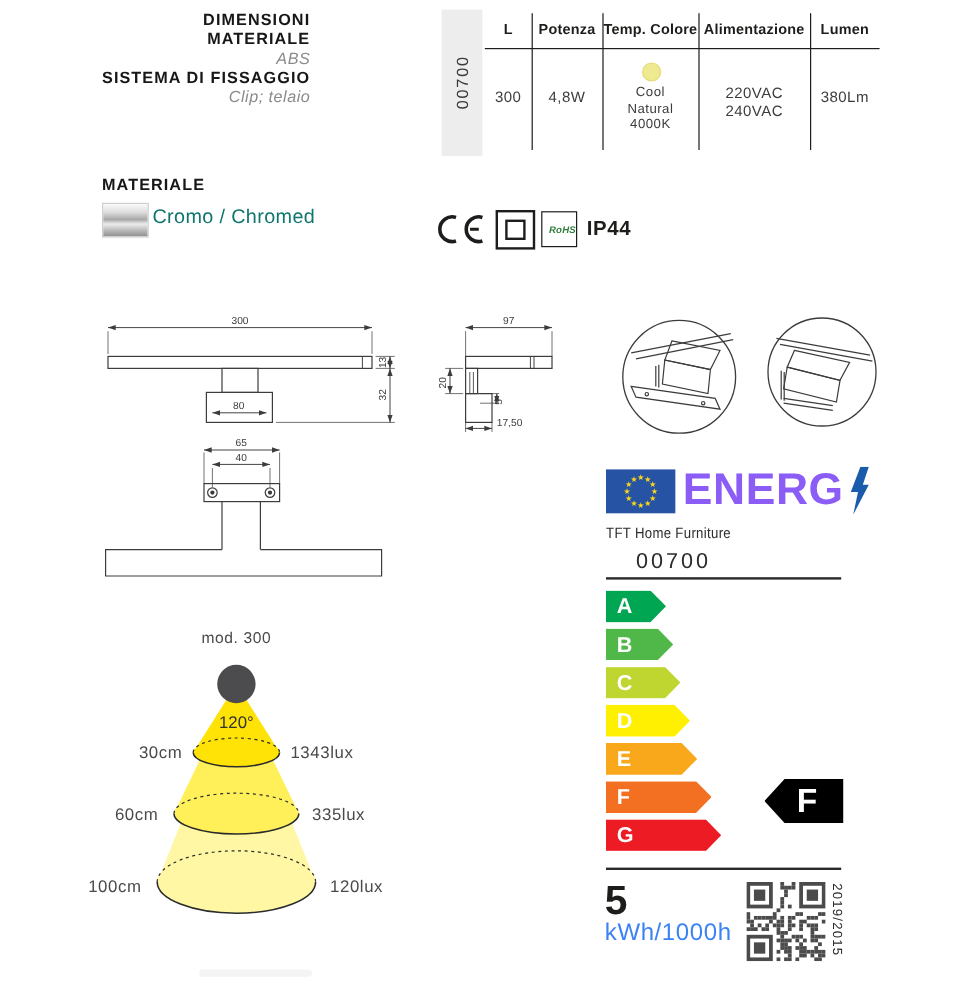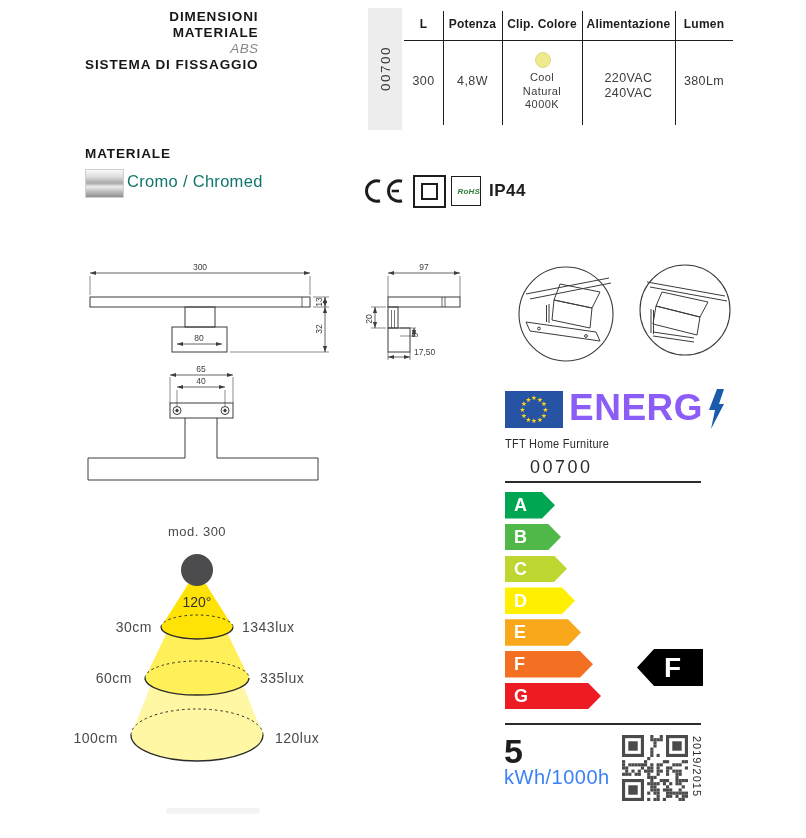--- a/index.html
+++ b/index.html
@@ -49,20 +49,21 @@
   .faint{left:166px;top:808px;width:94px;height:6px;background:#f5f4f4;border-radius:3px;}
 </style>
 </head>
 <body>
 
 <div class="abs" style="left:85px;top:9px;text-align:right;">
   <div class="spec-line-h">DIMENSIONI</div>
   <div class="spec-line-h">MATERIALE</div>
   <div class="spec-line-v">ABS</div>
   <div class="spec-line-h">SISTEMA DI FISSAGGIO</div>
+  <div class="spec-line-v">Clip; telaio</div>
 </div>
 
 <div class="abs spec-line-h" style="left:85px;top:146px;">MATERIALE</div>
 <div class="abs swatch" style="left:85px;top:169px;"></div>
 <div class="abs finish-text" style="left:127px;top:172px;">Cromo / Chromed</div>
 
 <svg class="abs" style="left:362px;top:177px;" width="44" height="28" viewBox="0 0 44 28">
   <g fill="none" stroke="#1d1d1b" stroke-width="3">
     <path d="M18,4.2 A10.3,10.3 0 1 0 18,23.8"></path>
     <path d="M40,4.2 A10.3,10.3 0 1 0 40,23.8"></path>
@@ -82,21 +83,21 @@
     <span>00700</span>
   </div>
   <div class="abs vline" style="left:75px;"></div>
   <div class="abs vline" style="left:134px;"></div>
   <div class="abs vline" style="left:214px;"></div>
   <div class="abs vline" style="left:307px;"></div>
   <div class="abs hline"></div>
 
   <div class="abs th" style="left:36px;width:39px;">L</div>
   <div class="abs th" style="left:75px;width:59px;">Potenza</div>
-  <div class="abs th" style="left:134px;width:80px;">Clip. Colore</div>
+  <div class="abs th" style="left:134px;width:80px;">Temp. Colore</div>
   <div class="abs th" style="left:214px;width:93px;">Alimentazione</div>
   <div class="abs th" style="left:307px;width:58px;">Lumen</div>
 
   <div class="abs td" style="left:36px;width:39px;top:66px;">300</div>
   <div class="abs td" style="left:75px;width:59px;top:66px;">4,8W</div>
   <div class="abs dot" style="left: 167px; top: 44px; background: rgb(239, 233, 143);"></div>
   <div class="abs td small" style="left:134px;width:80px;top:63px;">
     <div>Cool</div>
     <div>Natural</div>
     <div>4000K</div>

